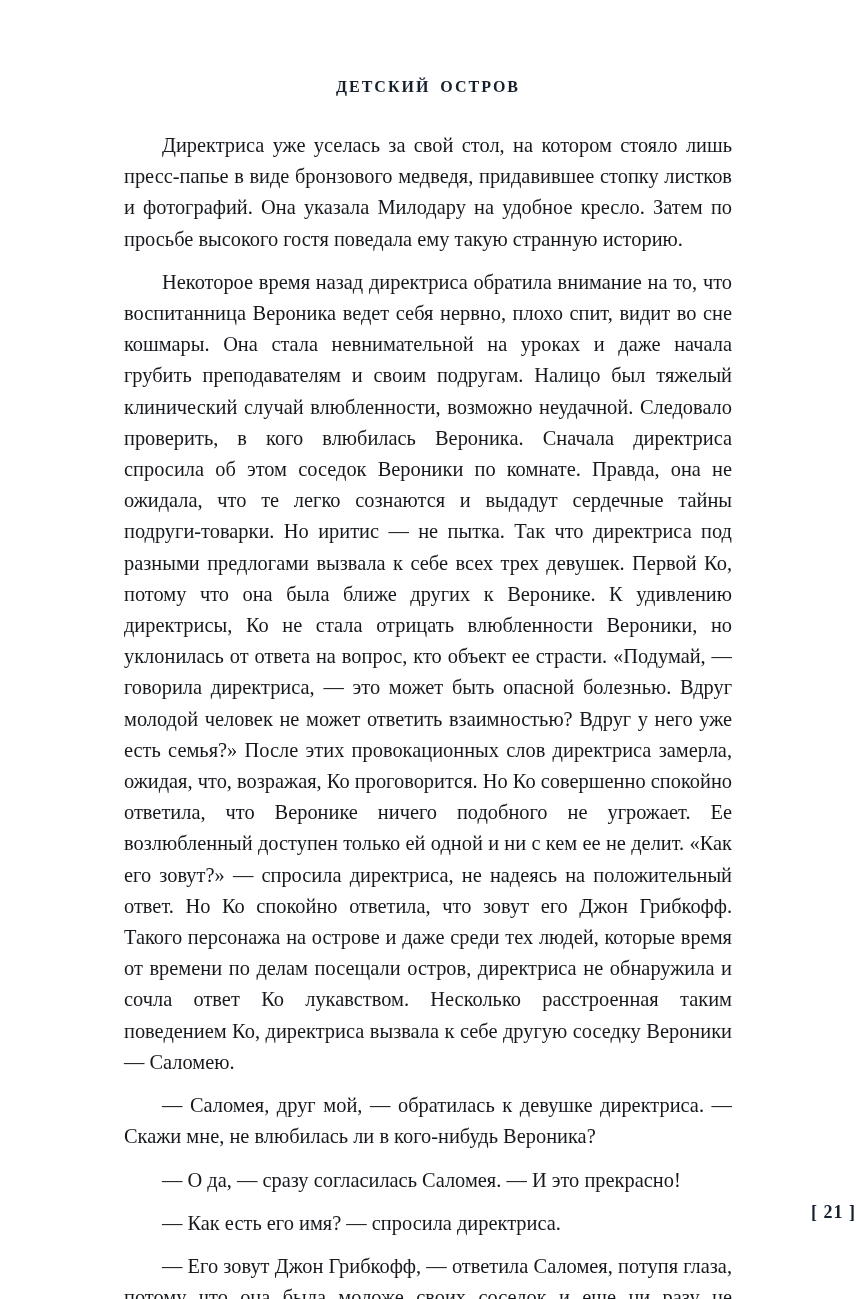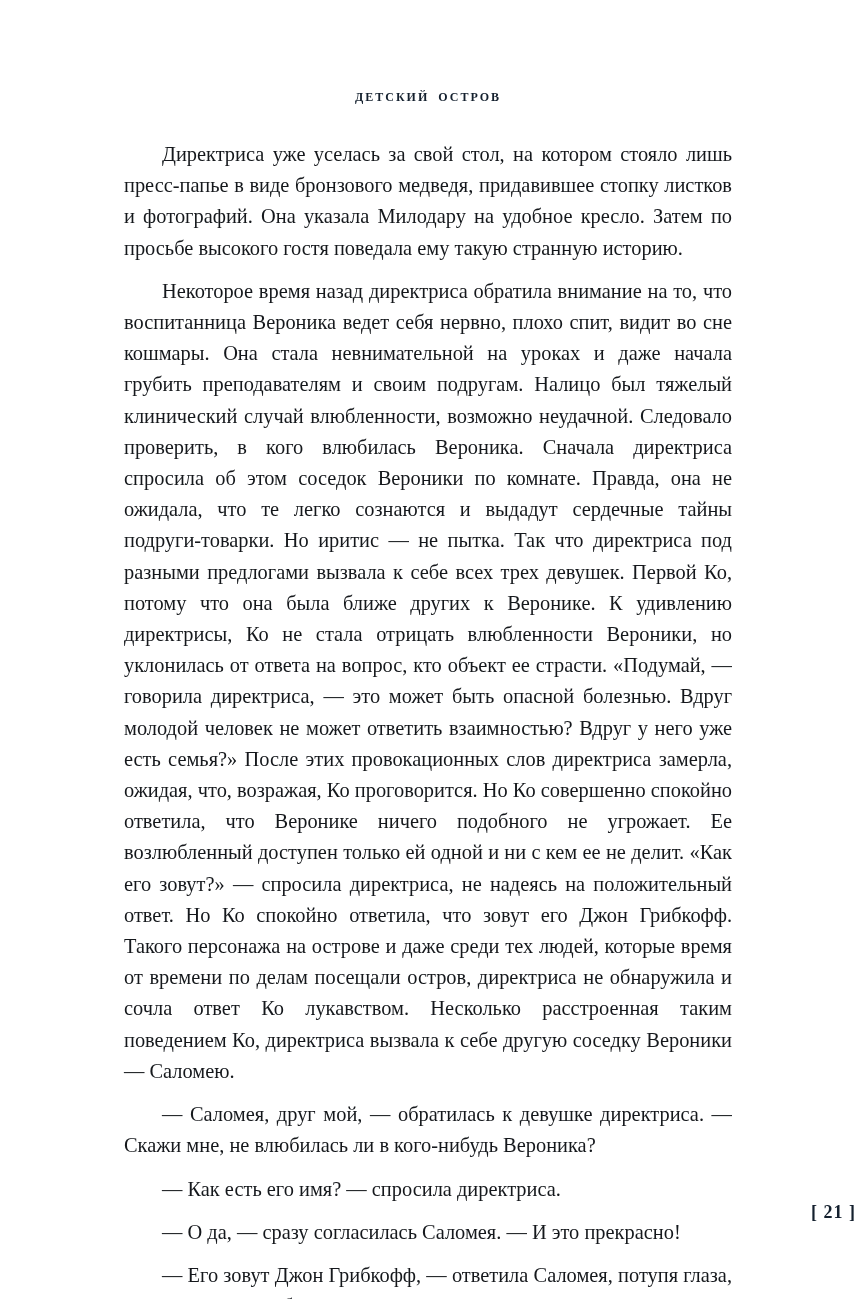--- a/index.html
+++ b/index.html
@@ -17,26 +17,26 @@
   .page {
     position: relative;
     width: 856px;
     height: 1299px;
     box-sizing: border-box;
     padding: 78px 112px 60px 112px;
     background: #ffffff;
   }
   .running-head {
     text-align: center;
-    font-size: 12px;
+    font-size: 16px;
     letter-spacing: 2.0px;
     text-transform: uppercase;
     font-variant: small-caps;
     color: #14202e;
-    margin: 12px 0 34px 0;
+    margin: 0 0 34px 0;
     font-weight: 600;
     word-spacing: 4px;
   }
   .body-text {
     font-size: 20.4px;
     line-height: 31.2px;
     text-align: justify;
     text-justify: inter-word;
     color: #15181c;
     hyphens: manual;
@@ -61,21 +61,21 @@
 <body>
 
 <div class="page">
 
   <div class="running-head">Детский остров</div>
 
   <div class="body-text">
     <p>Директриса уже уселась за свой стол, на котором стояло лишь пресс-папье в виде бронзового медведя, придавившее стопку листков и фотографий. Она указала Милодару на удобное кресло. Затем по просьбе высокого гостя поведала ему такую странную историю.</p>
     <p>Некоторое время назад директриса обратила внимание на то, что воспитанница Вероника ведет себя нервно, плохо спит, видит во сне кошмары. Она стала невнимательной на уроках и даже начала грубить преподавателям и своим подругам. Налицо был тяжелый клинический случай влюбленности, возможно неудачной. Следовало проверить, в кого влюбилась Вероника. Сначала директриса спросила об этом соседок Вероники по комнате. Правда, она не ожидала, что те легко сознаются и выдадут сердечные тайны подруги-товарки. Но иритис — не пытка. Так что директриса под разными предлогами вызвала к себе всех трех девушек. Первой Ко, потому что она была ближе других к Веронике. К удивлению директрисы, Ко не стала отрицать влюбленности Вероники, но уклонилась от ответа на вопрос, кто объект ее страсти. «Подумай, — говорила директриса, — это может быть опасной болезнью. Вдруг молодой человек не может ответить взаимностью? Вдруг у него уже есть семья?» После этих провокационных слов директриса замерла, ожидая, что, возражая, Ко проговорится. Но Ко совершенно спокойно ответила, что Веронике ничего подобного не угрожает. Ее возлюбленный доступен только ей одной и ни с кем ее не делит. «Как его зовут?» — спросила директриса, не надеясь на положительный ответ. Но Ко спокойно ответила, что зовут его Джон Грибкофф. Такого персонажа на острове и даже среди тех людей, которые время от времени по делам посещали остров, директриса не обнаружила и сочла ответ Ко лукавством. Несколько расстроенная таким поведением Ко, директриса вызвала к себе другую соседку Вероники — Саломею.</p>
     <p>— Саломея, друг мой, — обратилась к девушке директриса. — Скажи мне, не влюбилась ли в кого-нибудь Вероника?</p>
+    <p>— О да, — сразу согласилась Саломея. — И это прекрасно!</p>
     <p>— Как есть его имя? — спросила директриса.</p>
-    <p>— О да, — сразу согласилась Саломея. — И это прекрасно!</p>
     <p>— Его зовут Джон Грибкофф, — ответила Саломея, потупя глаза, потому что она была моложе своих соседок и еще ни разу не влюблялась.</p>
     <p>— Где он живет? — спросила поведением.</p>
   </div>
 
   <div class="folio">[ 21 ]</div>
 
 </div>
 
 </body></html>

